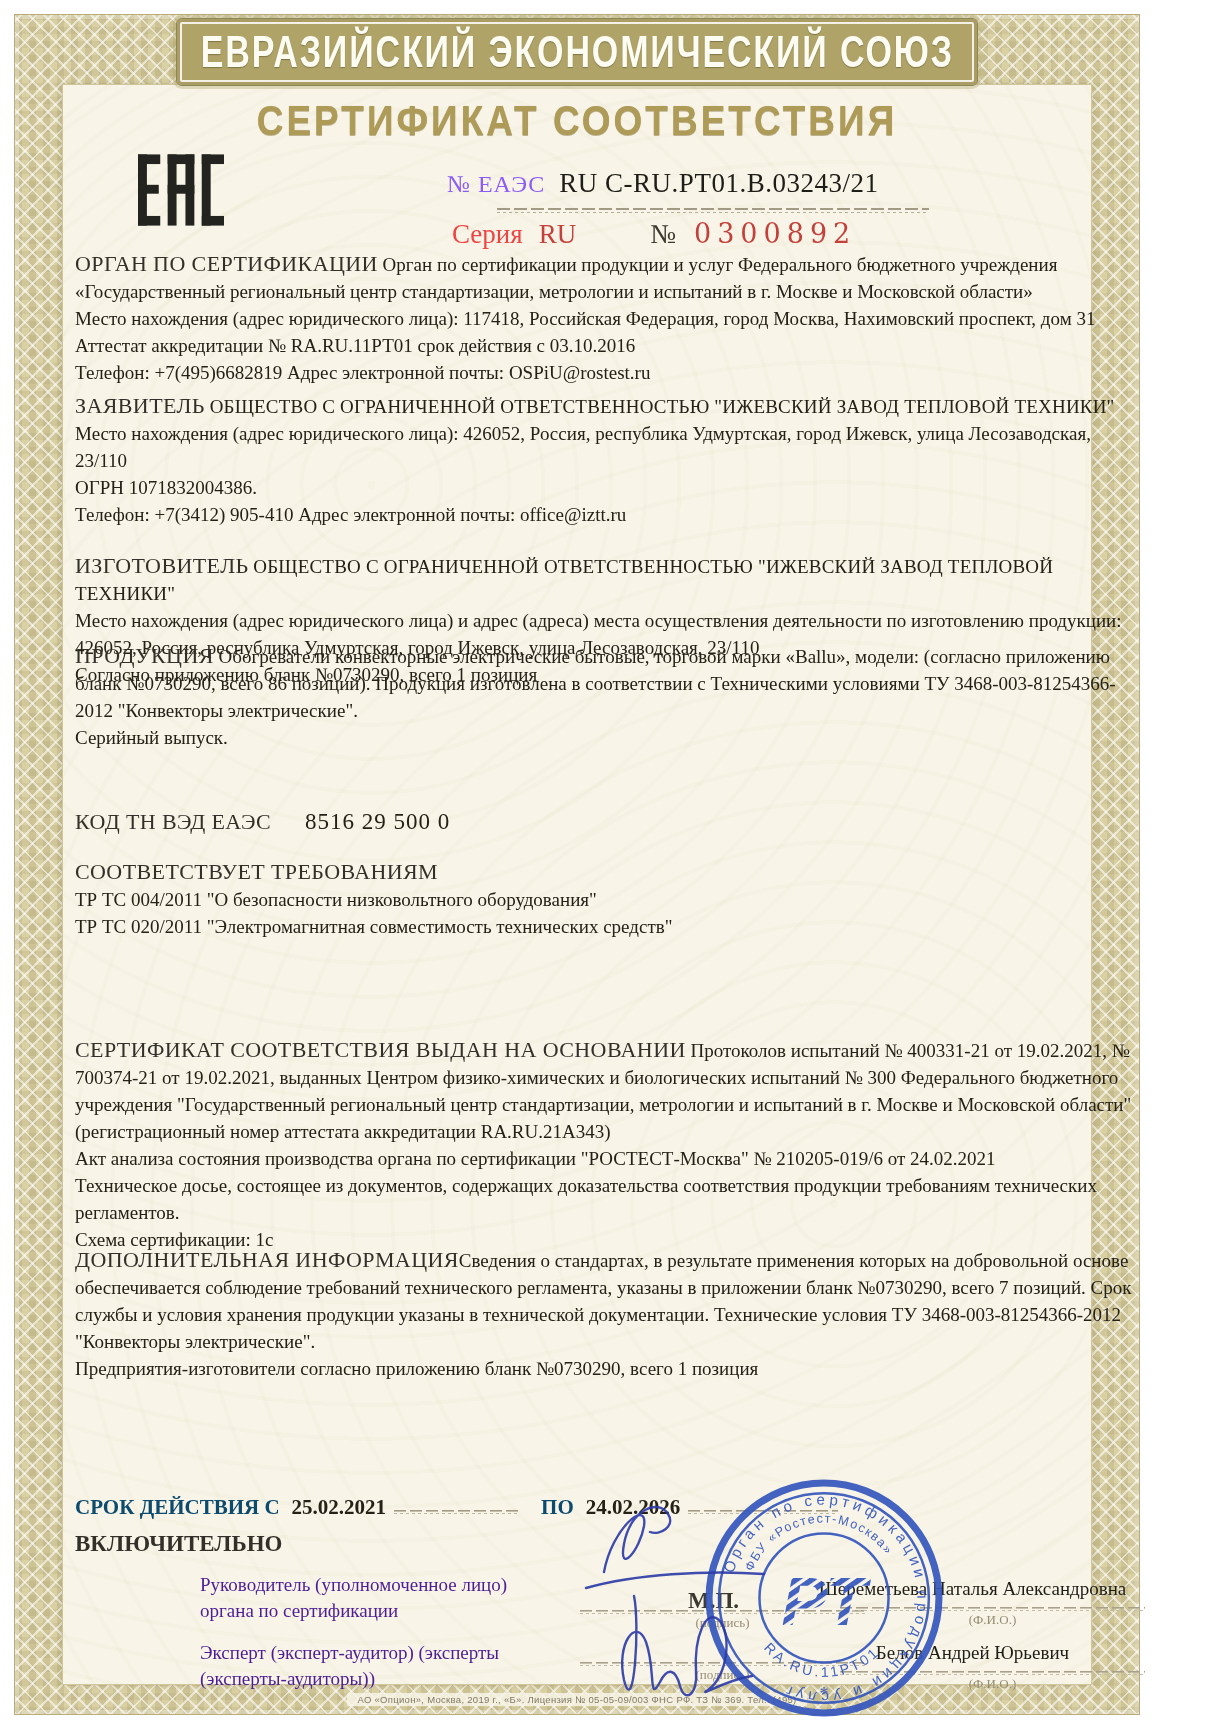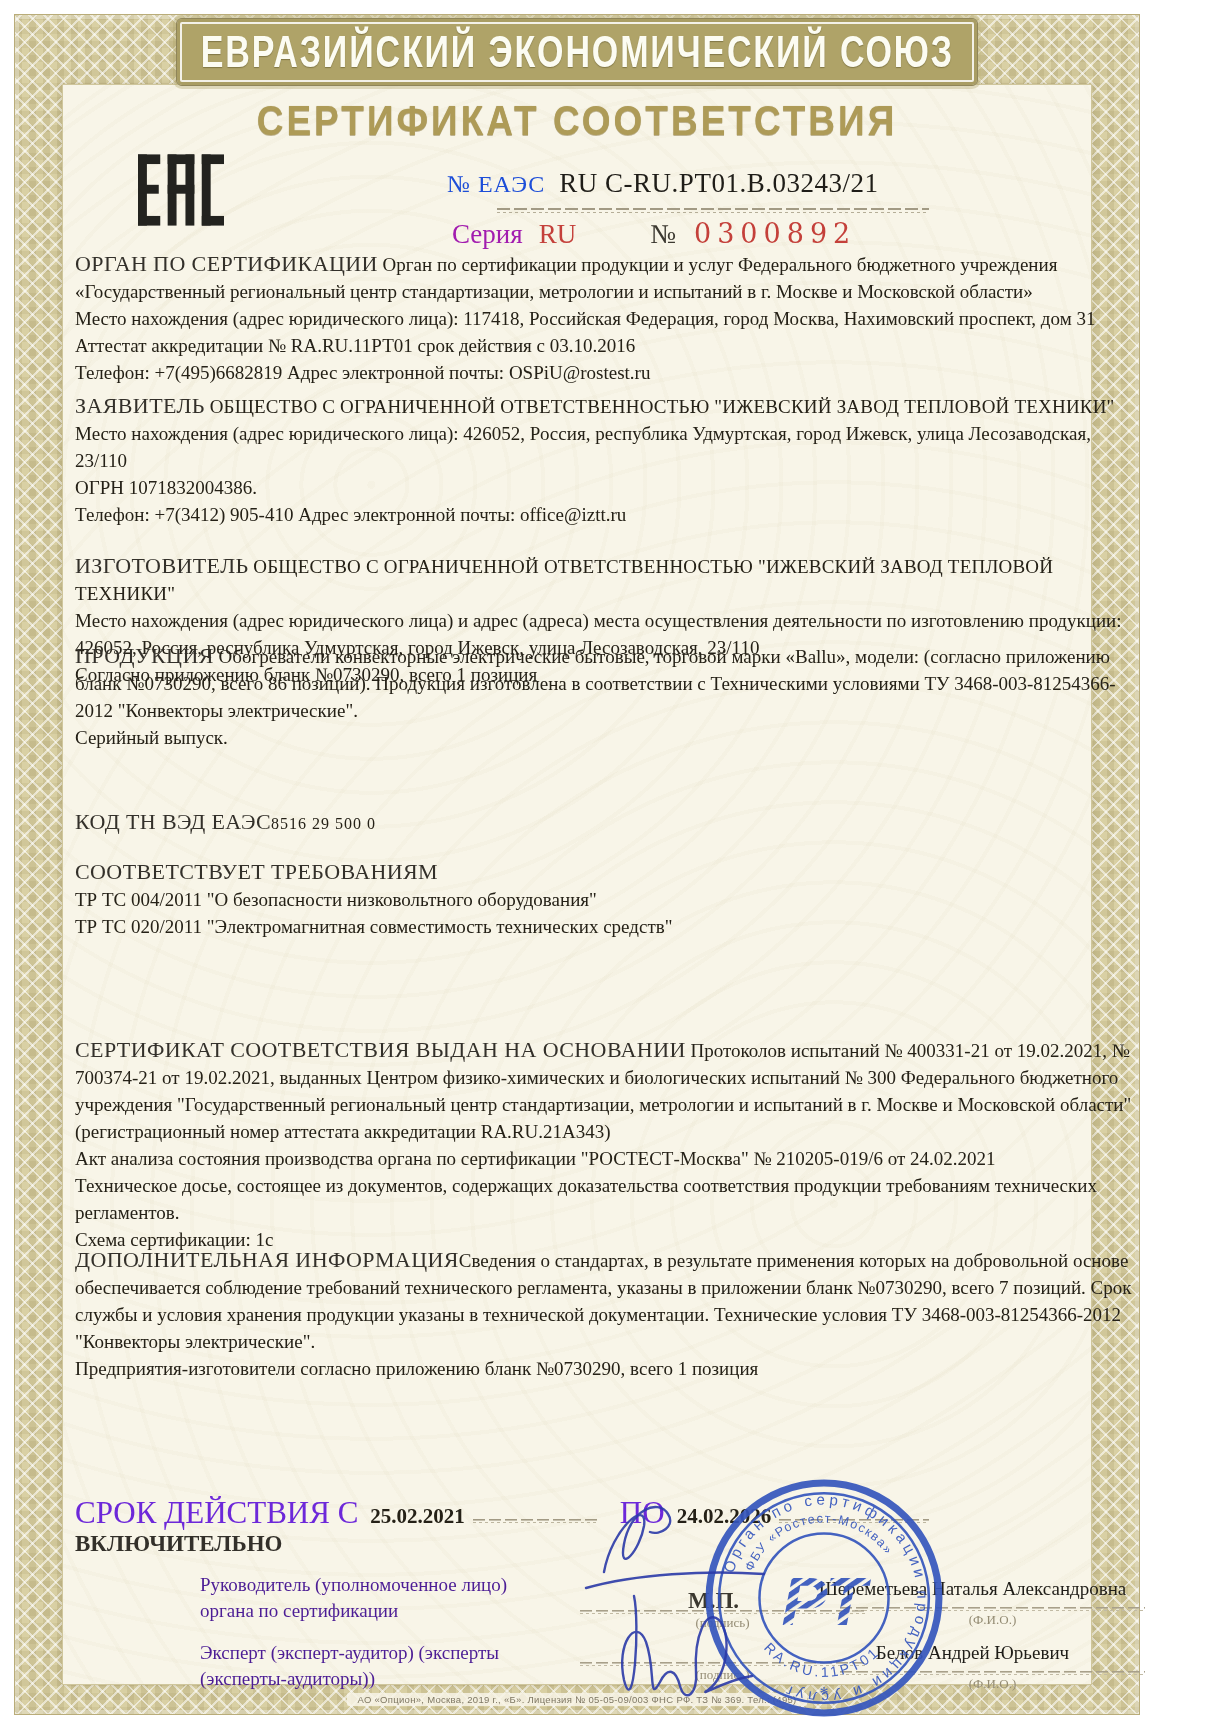--- a/index.html
+++ b/index.html
@@ -29,40 +29,40 @@
   .banner-title{color:#fcfcf2;font-family:"Liberation Sans","DejaVu Sans",sans-serif;
           font-weight:bold;font-size:37px;letter-spacing:2px;white-space:nowrap;
           transform:scale(.92,1.22);text-shadow:0 1px 1px rgba(90,80,40,.55);}
   .doc-title{position:absolute;left:0;right:0;top:100px;text-align:center;z-index:4;
           font-family:"Liberation Sans","DejaVu Sans",sans-serif;font-weight:bold;
           font-size:37px;letter-spacing:3px;color:#ae9b57;transform:scaleY(1.15);
           text-shadow:0 1px 0 rgba(125,105,45,.45), 0 0 1px rgba(125,105,45,.3);}
   .eac{position:absolute;left:138px;top:150px;z-index:4;}
   
   .numrow{position:absolute;left:447px;top:168px;z-index:4;white-space:nowrap;}
-  .num-prefix{font-size:24px;color:#1d4ed8;letter-spacing:1px;}
+  .num-prefix{font-size:24px;color:#8b5cf6;letter-spacing:1px;}
   .num-value{font-size:27px;color:#1f1d18;margin-left:14px;letter-spacing:.5px;}
   .microline{position:absolute;left:497px;top:208px;width:432px;height:5px;z-index:4;
        background-image:repeating-linear-gradient(90deg,#a29a84 0 13px,rgba(0,0,0,0) 13px 17px),
                         repeating-linear-gradient(90deg,#b5ae98 0 3px,rgba(0,0,0,0) 3px 6px);
        background-size:100% 2px,100% 1px;background-position:0 0,0 4px;background-repeat:no-repeat;}
   .serrow{position:absolute;left:452px;top:218px;z-index:4;white-space:nowrap;font-size:27px;}
-  .ser-label{color:#a21caf;}
+  .ser-label{color:#ef4444;}
   .ser-value{color:#c4403a;margin-left:16px;margin-top:44px;}
   .no-label{color:#3c3931;margin-left:74px;}
   .no-value{color:#c4403a;margin-left:18px;letter-spacing:6px;font-family:"DejaVu Serif",serif;}
   
   .sec{position:absolute;left:75px;width:1060px;z-index:4;font-size:19px;line-height:27px;}
   .sec p{margin:0;}
   .h{font-weight:normal;font-size:22px;color:#33302a;letter-spacing:.4px;}
   .caps{letter-spacing:.2px;}
-  .tnved-val{font-size:16px;letter-spacing:1px;}
+  .tnved-val{font-size:23px;margin-left:34px;letter-spacing:1px;}
   
   .validity{position:absolute;left:75px;top:1495px;z-index:6;white-space:nowrap;}
-  .v-label{font-weight:normal;font-size:31px;color:#6d28d9;}
+  .v-label{font-weight:bold;font-size:21px;color:#0c4a6e;}
   .v-date{font-size:21px;margin:16px 8px;font-weight:bold;}
   .v-rule{display:inline-block;height:4px;vertical-align:baseline;
        background-image:repeating-linear-gradient(90deg,#a29a84 0 12px,rgba(0,0,0,0) 12px 16px),
                         repeating-linear-gradient(90deg,#beb7a1 0 3px,rgba(0,0,0,0) 3px 6px);
        background-size:100% 1.6px,100% 1px;background-position:0 0,0 3px;background-repeat:no-repeat;}
   .incl{position:absolute;left:75px;top:1531px;z-index:6;font-weight:bold;font-size:23px;color:#33302a;}
   
   .role{position:absolute;left:200px;width:310px;z-index:6;font-weight:normal;font-size:19px;line-height:26px;color:#4c1d95;}
   .rule{position:absolute;height:4px;z-index:5;
        background-image:repeating-linear-gradient(90deg,#a8a08a 0 12px,rgba(0,0,0,0) 12px 16px),

